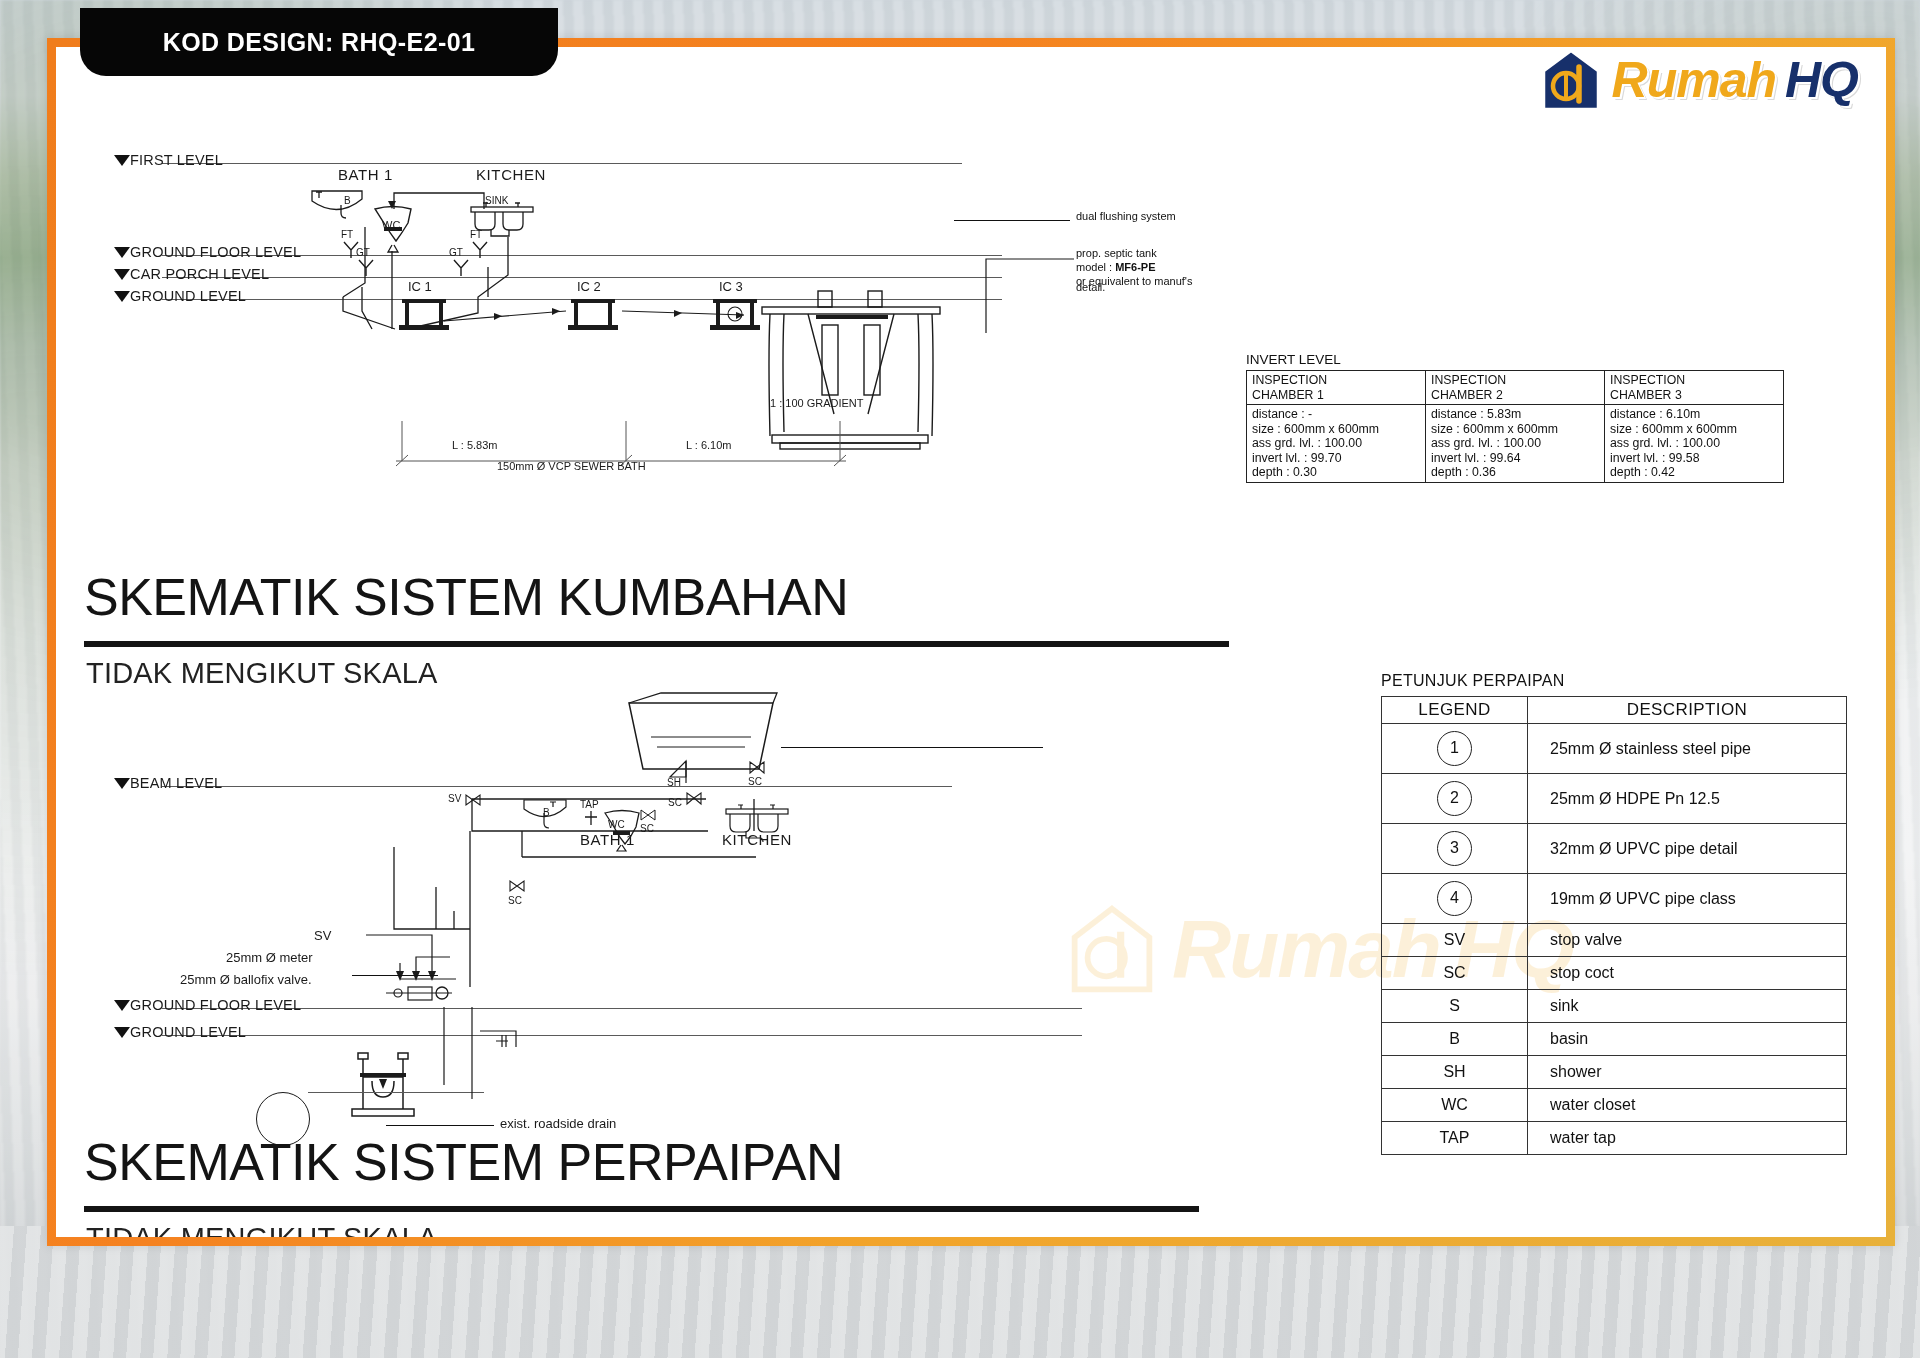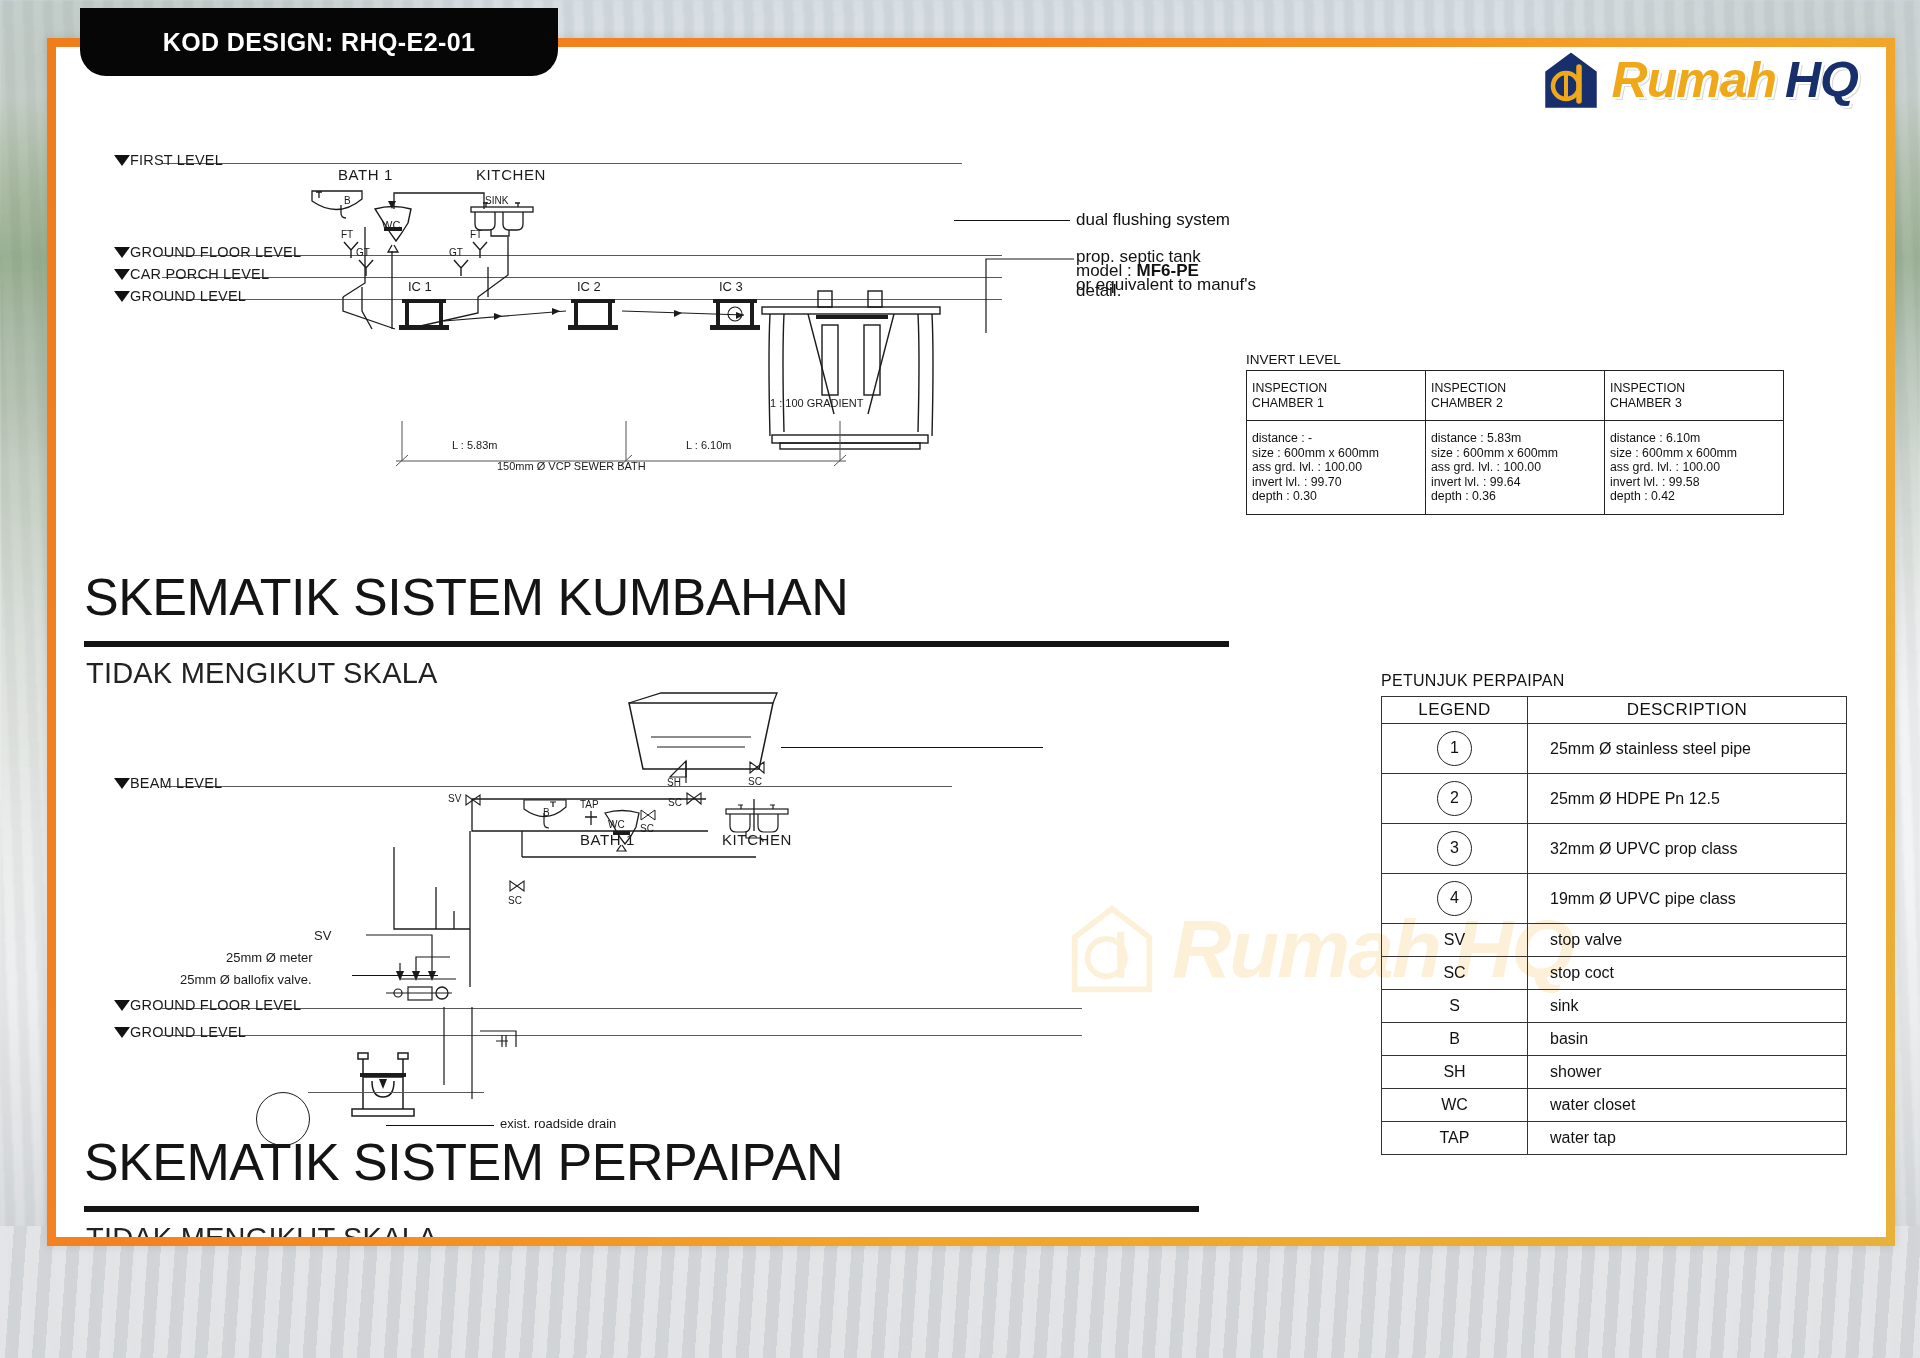--- a/index.html
+++ b/index.html
@@ -56,33 +56,33 @@
 
   
   .dl{position:absolute;background:#5a5a5a;}          
   .dl.k{background:#111;}                              
   .lv-label{position:absolute;font-size:14.5px;color:#1a1a1a;white-space:nowrap;letter-spacing:.2px;}
   .lv-tri{position:absolute;width:0;height:0;border-left:8px solid transparent;border-right:8px solid transparent;border-top:11px solid #111;}
   .txt{position:absolute;font-size:13px;color:#1a1a1a;white-space:nowrap;}
   .txt.sm{font-size:11px;}
   .txt.xs{font-size:10px;}
   .txt.cap{font-size:15px;letter-spacing:.6px;}
-  .ann{position:absolute;font-size:17px;color:#111;line-height:1.12;white-space:pre;}
+  .ann{position:absolute;font-size:11px;color:#111;line-height:1.12;white-space:pre;}
 
   
   .bigtitle{position:absolute;font-size:52px;color:#141414;letter-spacing:-.5px;
     font-family:"Liberation Sans", sans-serif;font-weight:400;white-space:nowrap;}
   .bigrule{position:absolute;height:6px;background:#141414;}
   .subtitle{position:absolute;font-size:29px;color:#222;letter-spacing:.2px;white-space:nowrap;}
 
   
   #invert{position:absolute;left:1190px;top:305px;}
   #invert .cap{font-size:13.5px;color:#111;margin-bottom:3px;}
   #invert table{border-collapse:collapse;}
-  #invert th,#invert td{border:1.3px solid #222;padding:10px 5px;font-size:12.3px;
+  #invert th,#invert td{border:1.3px solid #222;padding:2px 5px;font-size:12.3px;
     color:#111;vertical-align:top;text-align:left;font-weight:normal;line-height:1.18;}
   #invert th{white-space:pre-line;}
   #invert td div{white-space:nowrap;}
 
   
   #legendwrap{position:absolute;left:1325px;top:625px;z-index:3;}
   #legendwrap .cap{font-size:16px;color:#111;margin-bottom:6px;letter-spacing:.3px;}
   #legend{border-collapse:collapse;}
   #legend td,#legend th{border:1.6px solid #333;font-weight:normal;color:#111;}
   #legend th{font-size:17px;padding:3px 0;text-align:center;letter-spacing:.4px;}
@@ -460,21 +460,21 @@
         <tr>
           <td class="sym"><span class="numcircle">1</span></td>
           <td class="desc">25mm Ø stainless steel pipe</td>
         </tr>
         <tr>
           <td class="sym"><span class="numcircle">2</span></td>
           <td class="desc">25mm Ø HDPE Pn 12.5</td>
         </tr>
         <tr>
           <td class="sym"><span class="numcircle">3</span></td>
-          <td class="desc">32mm Ø UPVC prop class</td>
+          <td class="desc">32mm Ø UPVC pipe detail</td>
         </tr>
         <tr>
           <td class="sym"><span class="numcircle">4</span></td>
           <td class="desc">19mm Ø UPVC pipe class</td>
         </tr>
         <tr>
           <td class="sym">SV</td>
           <td class="desc">stop valve</td>
         </tr>
         <tr>

